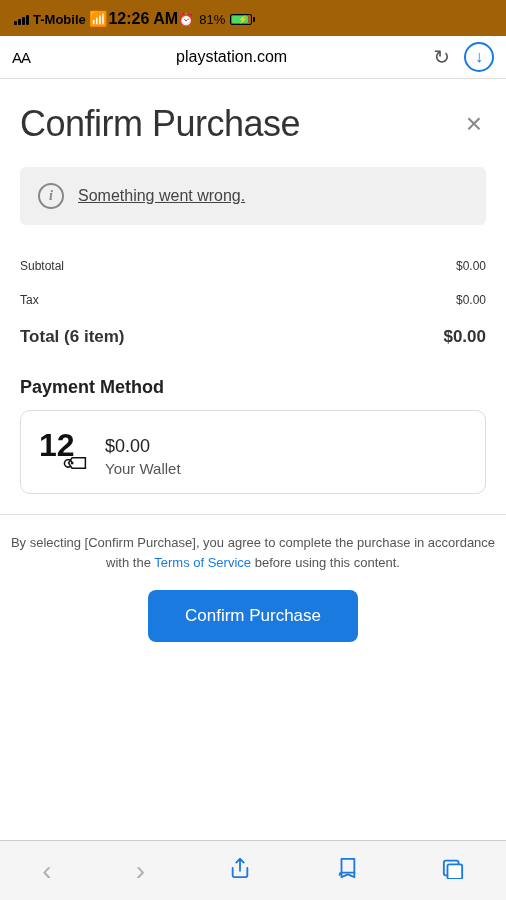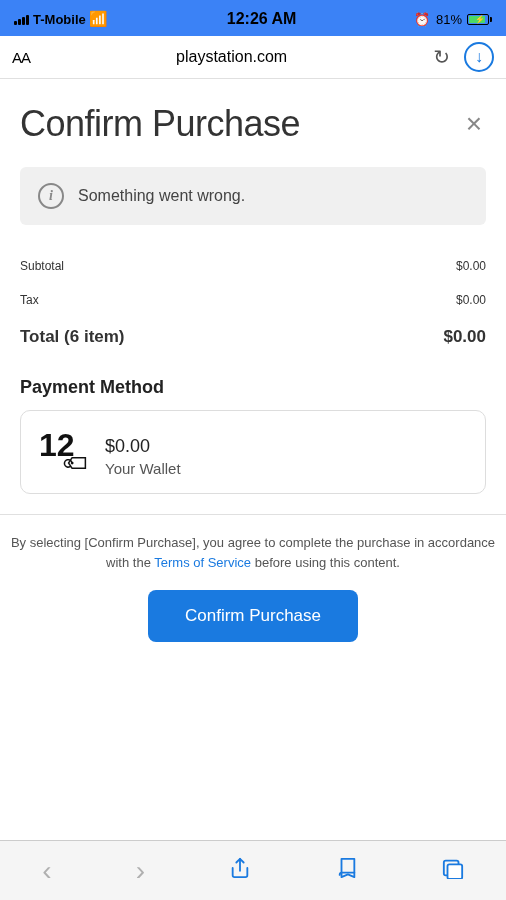--- a/index.html
+++ b/index.html
@@ -9,23 +9,23 @@
       min-height: 900px;
       font-family: -apple-system, BlinkMacSystemFont, 'Helvetica Neue', Arial, sans-serif;
       background: #fff;
       overflow-x: hidden;
     }
 
     
     .status-bar {
       display: flex;
       align-items: center;
-      justify-content: space-between;
+      justify-content: flex-start;
       padding: 6px 14px 4px;
-      background: #3b82f6;
+      background: #a16207;
       height: 36px;
     }
     .status-left {
       display: flex;
       align-items: center;
       gap: 4px;
       font-size: 13px;
       font-weight: 600;
     }
     .signal-bars {
@@ -178,20 +178,21 @@
       color: #888;
       font-size: 14px;
       font-weight: bold;
       flex-shrink: 0;
       font-style: italic;
       font-family: Georgia, serif;
     }
     .error-text {
       font-size: 16px;
       color: #444;
+      text-decoration: underline;
     }
 
     
     .order-summary {
       margin-bottom: 20px;
     }
     .summary-row {
       display: flex;
       justify-content: space-between;
       align-items: center;

